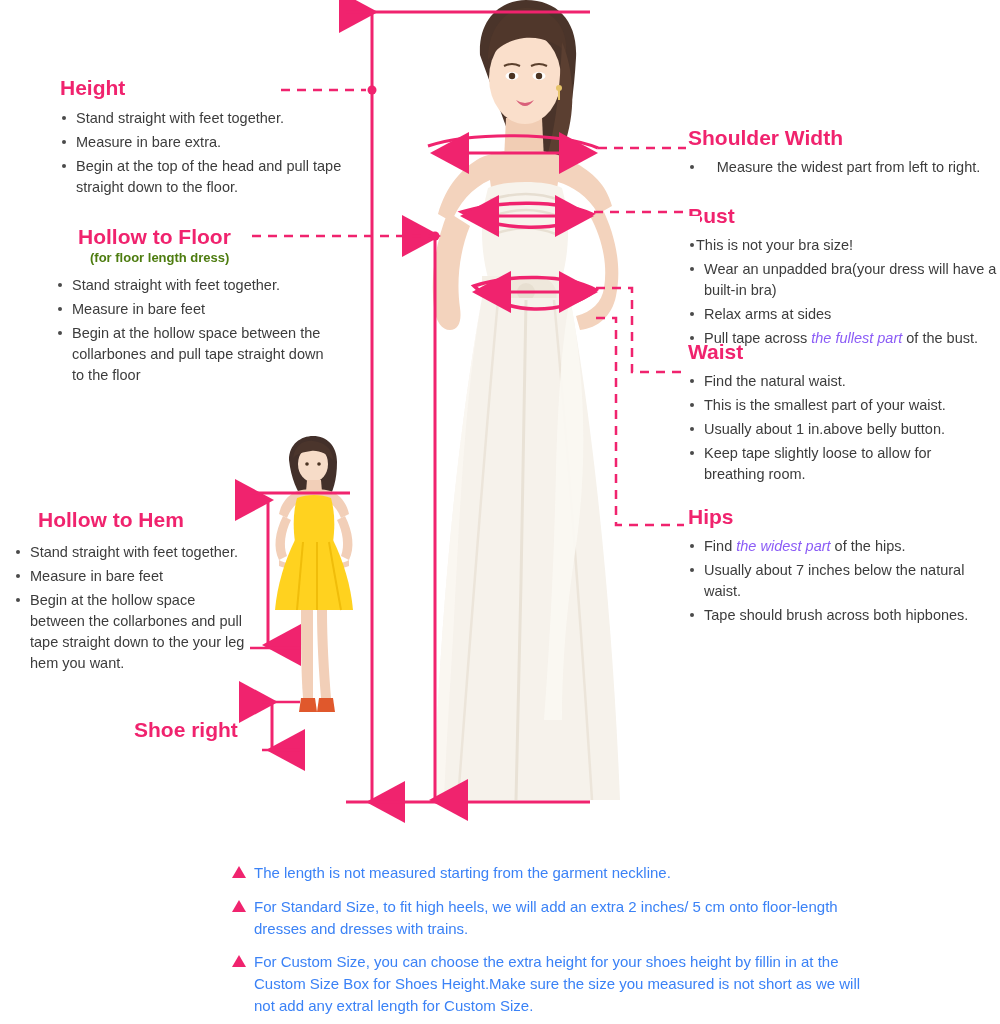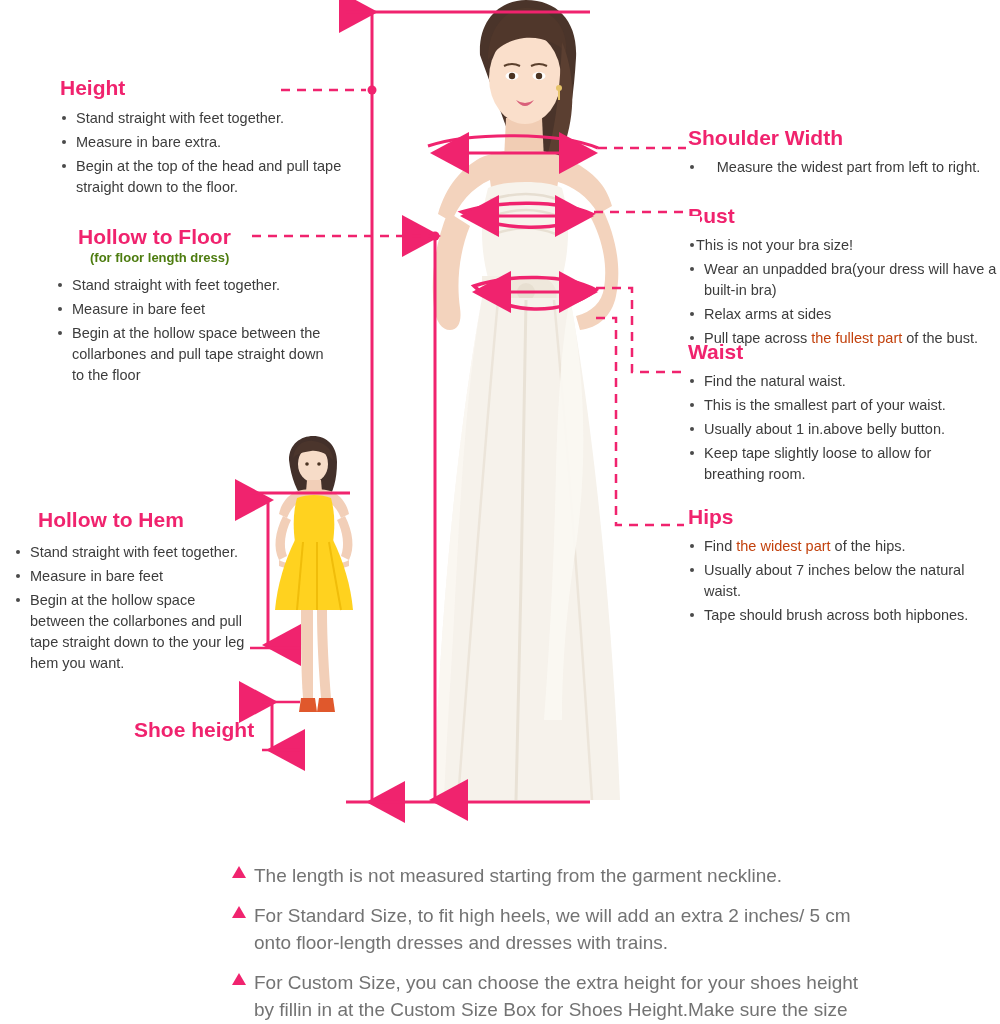--- a/index.html
+++ b/index.html
@@ -52,27 +52,27 @@
   .bullet-list li:before {
     content: "";
     position: absolute;
     left: 2px;
     top: 8px;
     width: 4px;
     height: 4px;
     border-radius: 50%;
     background: #4a4a4a;
   }
-  .hl { color: #c2410c; }
+  .hl { color: #8b5cf6; font-style: italic; }
 
   
   .note {
     position: relative;
-    color: #737373;
-    font-size: 19px;
+    color: #3b82f6;
+    font-size: 15px;
     line-height: 1.45;
     padding-left: 22px;
   }
   .note .tri {
     position: absolute;
     left: 0;
     top: 4px;
     width: 0; height: 0;
     border-left: 7px solid transparent;
     border-right: 7px solid transparent;
@@ -235,21 +235,21 @@
   <div class="abs" style="left:14px; top:508px; width:240px;">
     <div class="heading" style="padding-left:24px;">Hollow to Hem</div>
     <ul class="bullet-list" style="margin-top:10px;">
       <li>Stand straight with feet together.</li>
       <li>Measure in bare feet</li>
       <li>Begin at the hollow space between the collarbones and pull tape straight down to the your leg hem  you want.</li>
     </ul>
   </div>
 
   <div class="abs" style="left:134px; top:718px;">
-    <div class="heading">Shoe height</div>
+    <div class="heading">Shoe right</div>
   </div>
 
   <div class="abs" style="left:688px; top:126px; width:305px;">
     <div class="heading">Shoulder Width</div>
     <ul class="bullet-list" style="margin-top:7px;text-align:center;">
       <li>Measure the widest part from left to right.</li>
     </ul>
   </div>
 
   <div class="abs" style="left:688px; top:204px; width:310px;">

